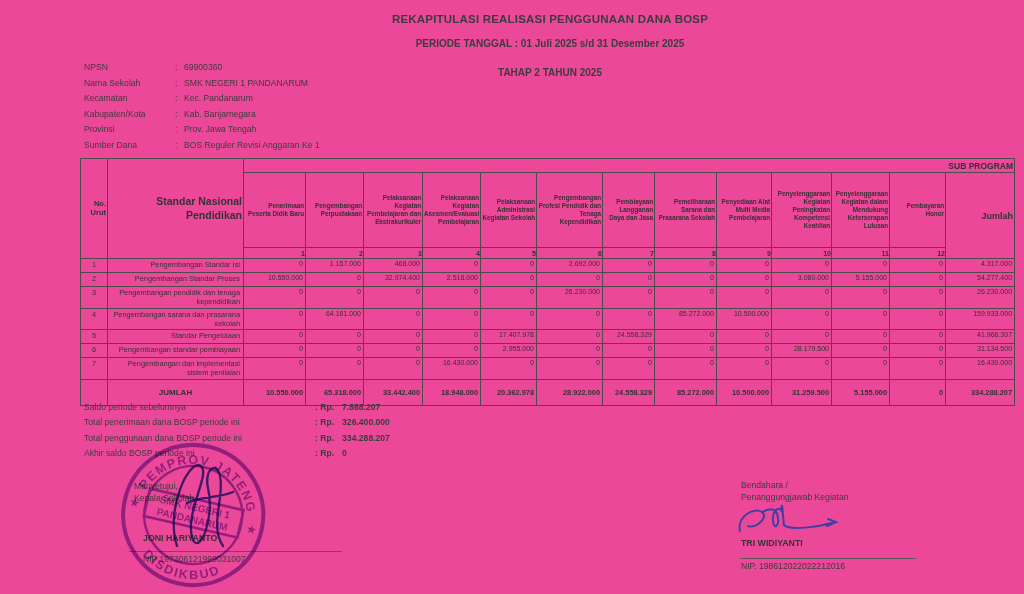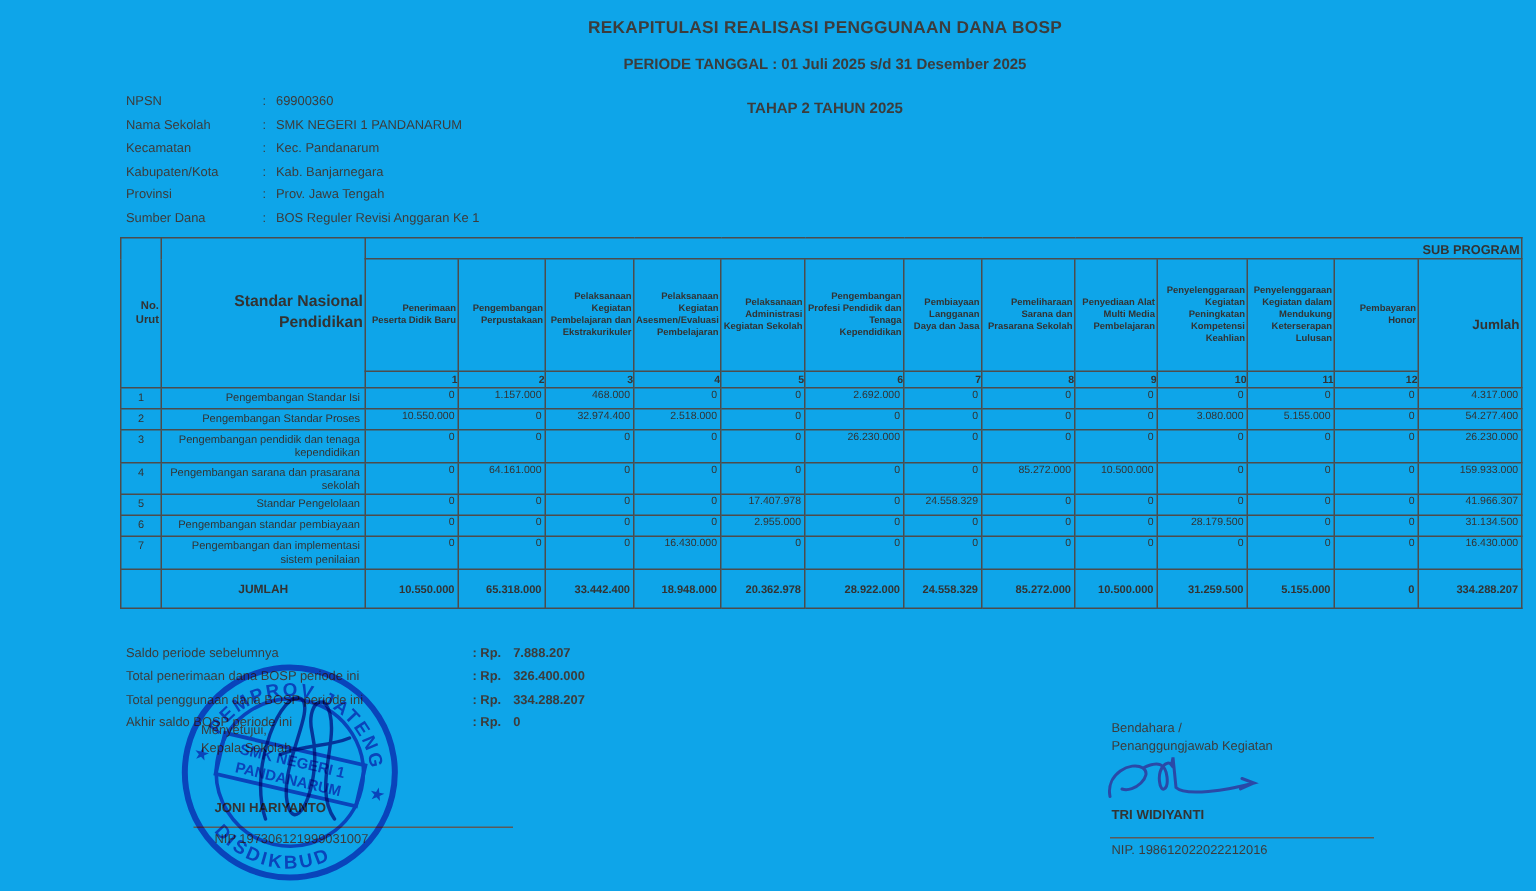--- a/index.html
+++ b/index.html
@@ -1,16 +1,16 @@
 <!DOCTYPE html>
 <html><head>
 <meta charset="utf-8">
 <style>
   html,body{margin:0;padding:0;background:#ffffff;}
-  .page{position:relative;width:1024px;height:594px;background:#0ea5e9;overflow:hidden;
+  .page{position:relative;width:1024px;height:594px;background:#ec4899;overflow:hidden;
         font-family:"Liberation Sans",sans-serif;color:#3a3a3a;}
 
   
   .title{position:absolute;top:13px;left:250px;width:600px;text-align:center;font-weight:bold;color:#3c3c3c;}
   .t1{font-size:11.5px;letter-spacing:.2px;}
   .t2{font-size:10px;margin-top:13px;}
   .t3{font-size:10px;margin-top:18px;}
 
   
   .info{position:absolute;left:84px;top:62px;font-size:8.6px;color:#3c3c3c;}
@@ -32,21 +32,21 @@
   td.no{text-align:center;font-size:7.3px;}
   td.lbl{font-size:7.4px;text-align:right;padding:1px 3px;line-height:1.25;}
   td.val{text-align:right;}
   tfoot td{font-weight:bold;font-size:7.4px;height:23px;vertical-align:middle;padding:1px 2px;}
   tfoot td.val{text-align:right;}
   tfoot td.flabel{text-align:center;font-size:8px;}
 
   
   .summary{position:absolute;left:84px;top:402px;font-size:8.6px;color:#3c3c3c;z-index:1;}
   .sum-row{height:15.4px;}
-  .sum-label{display:inline-block;width:231px;margin-top:28px;}
+  .sum-label{display:inline-block;width:231px;}
   .sum-prefix{font-weight:bold;}
   .sum-amount{font-weight:bold;margin-left:8px;}
 
   
   .sig-text{position:absolute;font-size:8.6px;line-height:1.45;color:#3c3c3c;z-index:1;}
   .sig-name{position:absolute;font-size:8.8px;font-weight:bold;color:#333;z-index:1;}
   .sig-line{position:absolute;border-top:1px solid #5a5a5a;z-index:1;}
   .sig-nip{position:absolute;font-size:8.6px;color:#3c3c3c;z-index:1;}
   #left-greeting{left:134px;top:480px;}
   #left-name{left:143px;top:533px;}

